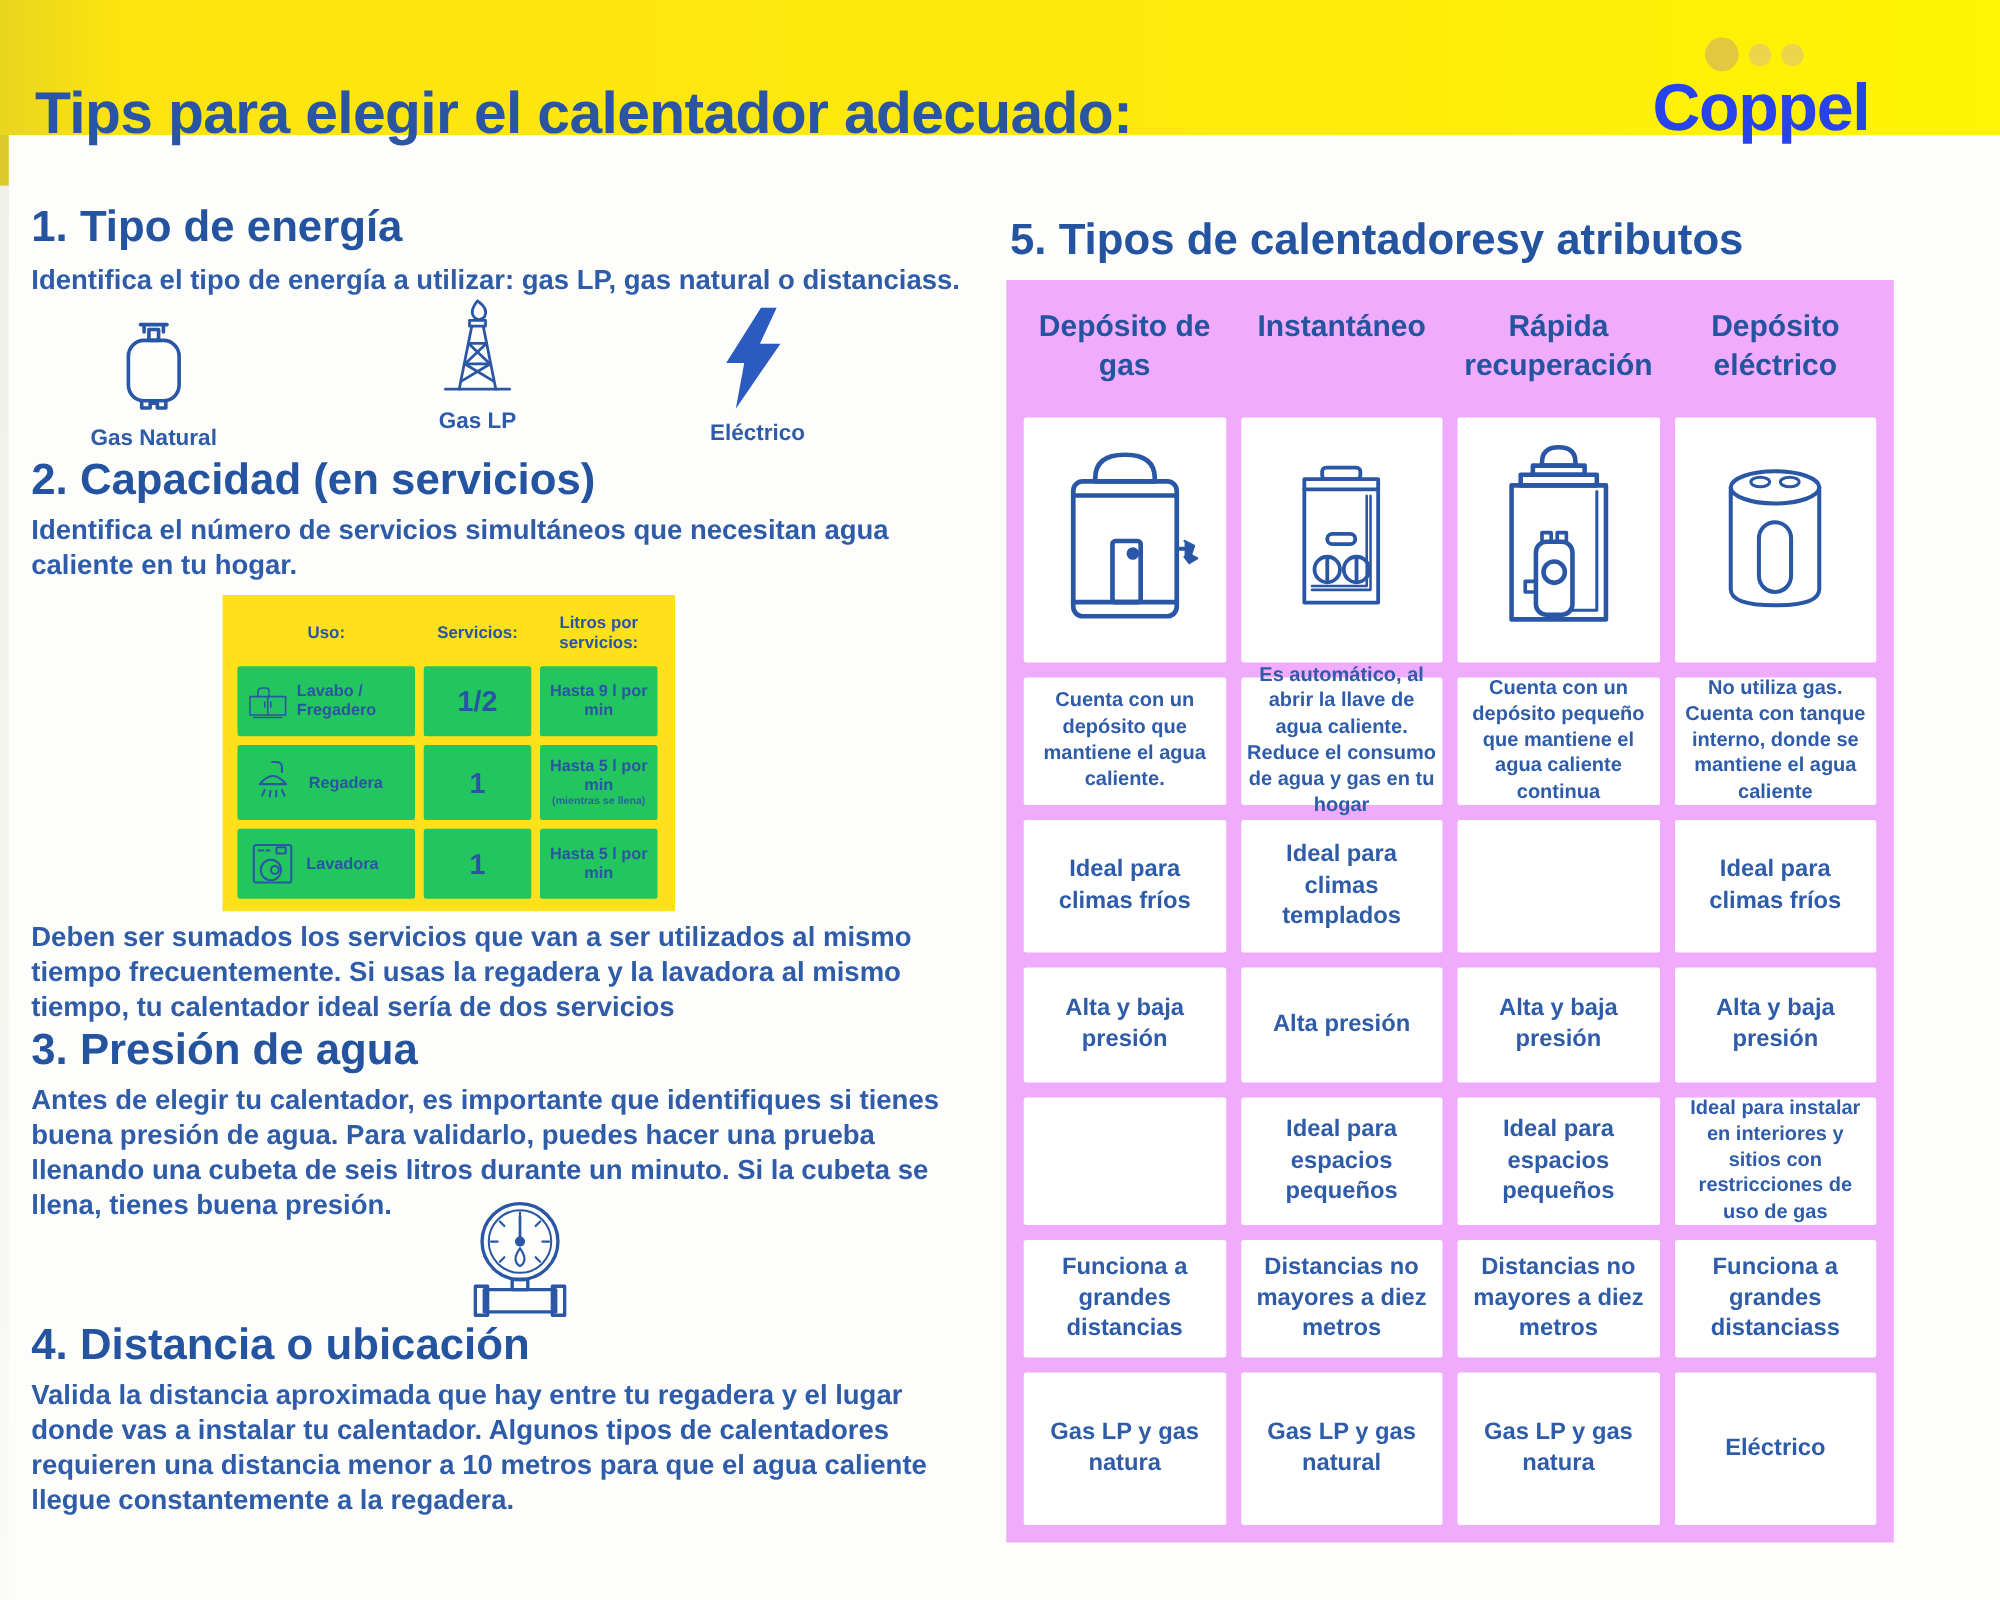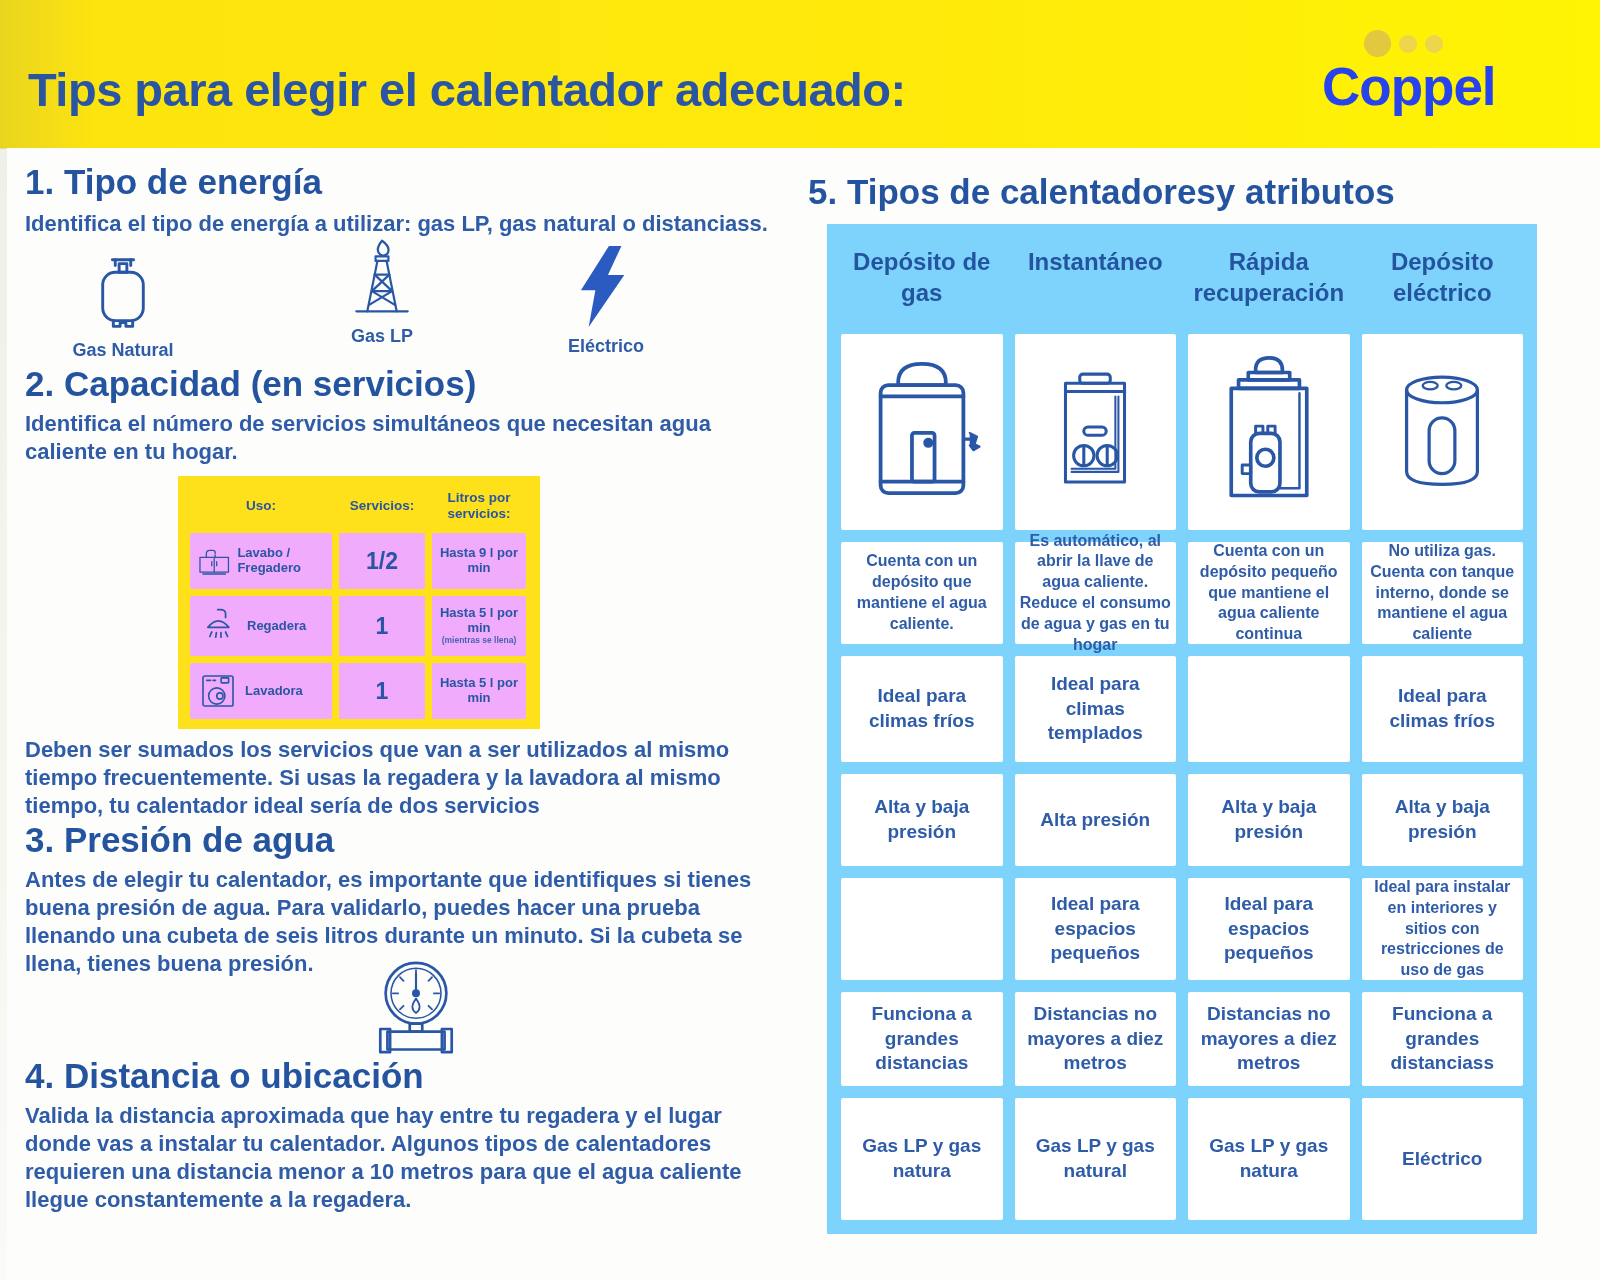--- a/index.html
+++ b/index.html
@@ -5,50 +5,50 @@
   html,body{margin:0;padding:0;}
   body{
     width:1600px;height:1280px;position:relative;overflow:hidden;
     background:#FDFDFB;
     font-family:"Liberation Sans","DejaVu Sans",sans-serif;
     -webkit-font-smoothing:antialiased;
   }
   .edge-strip{position:absolute;left:0;top:0;width:7px;height:1280px;
     background:linear-gradient(180deg,#DCC92B 0px,#DCC92B 148px,#F0F0EA 149px,#FAFAF6 100%);}
   
-  .banner{position:absolute;left:0;top:0;width:1600px;height:148px;
+  .banner{position:absolute;left:0;top:0;width:1600px;height:108px;
     background:linear-gradient(90deg,#E9D51F 0%,#FDE40E 6%,#FFE90B 55%,#FFF404 100%);text-decoration:underline;}
   .banner-title{position:absolute;left:28px;top:62px;font-size:47px;font-weight:bold;
     color:#2A55A3;letter-spacing:-0.5px;white-space:nowrap;}
   .logo{position:absolute;left:1322px;top:20px;width:200px;}
   .logo-dots{position:absolute;left:42px;top:10px;display:flex;align-items:center;gap:8px;}
   .dot-big{width:27px;height:27px;border-radius:50%;background:#E2C83E;}
   .dot-sm{width:18px;height:18px;border-radius:50%;background:#EDD54B;}
   .logo-text{margin-top:36px;font-size:53px;font-weight:bold;color:#2743EB;letter-spacing:-1px;}
   
   .h-section{position:absolute;font-size:35px;font-weight:bold;color:#24549F;line-height:1.05;}
   .body-text{position:absolute;font-size:22px;font-weight:bold;color:#2F5CA8;line-height:1.28;}
   .icon-label{font-size:18px;font-weight:bold;color:#2F5CA8;text-align:center;}
   .energy-item{position:absolute;display:flex;flex-direction:column;align-items:center;}
   svg{display:block;}
   
   .cap{position:absolute;left:178px;top:476px;width:362px;background:#FFE11B;
     padding:10px 12px;box-sizing:border-box;display:grid;
     grid-template-columns:142px 86px 94px;grid-template-rows:40px 56px 60px 56px;gap:7px;}
   .cap-h{display:flex;align-items:center;justify-content:center;text-align:center;
     font-size:13.5px;font-weight:bold;color:#2A55A3;line-height:1.15;}
-  .cap-cell{background:#f0abfc;border-radius:2px;display:flex;align-items:center;justify-content:center;}
+  .cap-cell{background:#22c55e;border-radius:2px;display:flex;align-items:center;justify-content:center;}
   .cap-uso{justify-content:flex-start;gap:7px;padding:4px 2px 4px 8px;}
   .cap-uso .lbl{font-size:13px;font-weight:bold;color:#2A55A3;line-height:1.15;}
   .cap-num{font-size:23px;font-weight:bold;color:#2A55A3;}
   .cap-lit{flex-direction:column;text-align:center;font-size:13px;font-weight:bold;
     color:#2A55A3;line-height:1.15;}
   .cap-note{font-size:8.5px;font-weight:bold;color:#2A55A3;opacity:.85;}
   
-  .t5{position:absolute;left:827px;top:224px;width:710px;background:#7dd3fc;
+  .t5{position:absolute;left:805px;top:224px;width:710px;background:#f0abfc;
     padding:14px;box-sizing:border-box;display:grid;gap:12px;
     grid-template-columns:repeat(4,1fr);
     grid-template-rows:84px 196px 102px 106px 92px 102px 94px 122px;}
   .t5-title{display:flex;justify-content:center;align-items:flex-start;padding-top:8px;
     text-align:center;font-size:24px;font-weight:bold;color:#24549F;line-height:1.3;}
   .t5-cell{background:#fff;border-radius:2px;display:flex;align-items:center;justify-content:center;
     text-align:center;padding:6px 8px;font-size:19px;font-weight:bold;color:#2F5CA8;line-height:1.3;}
   .t5-desc{font-size:16px;padding:4px 5px;}
   .gauge-wrap{position:absolute;left:366px;top:954px;}
 </style>

